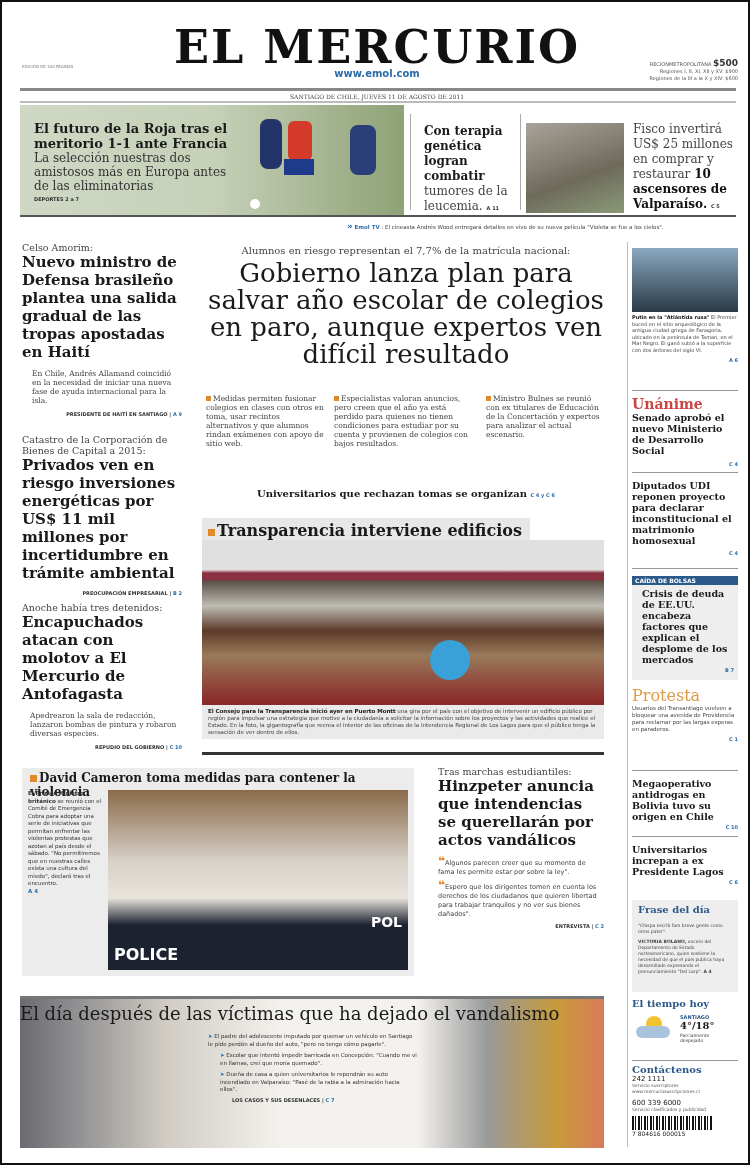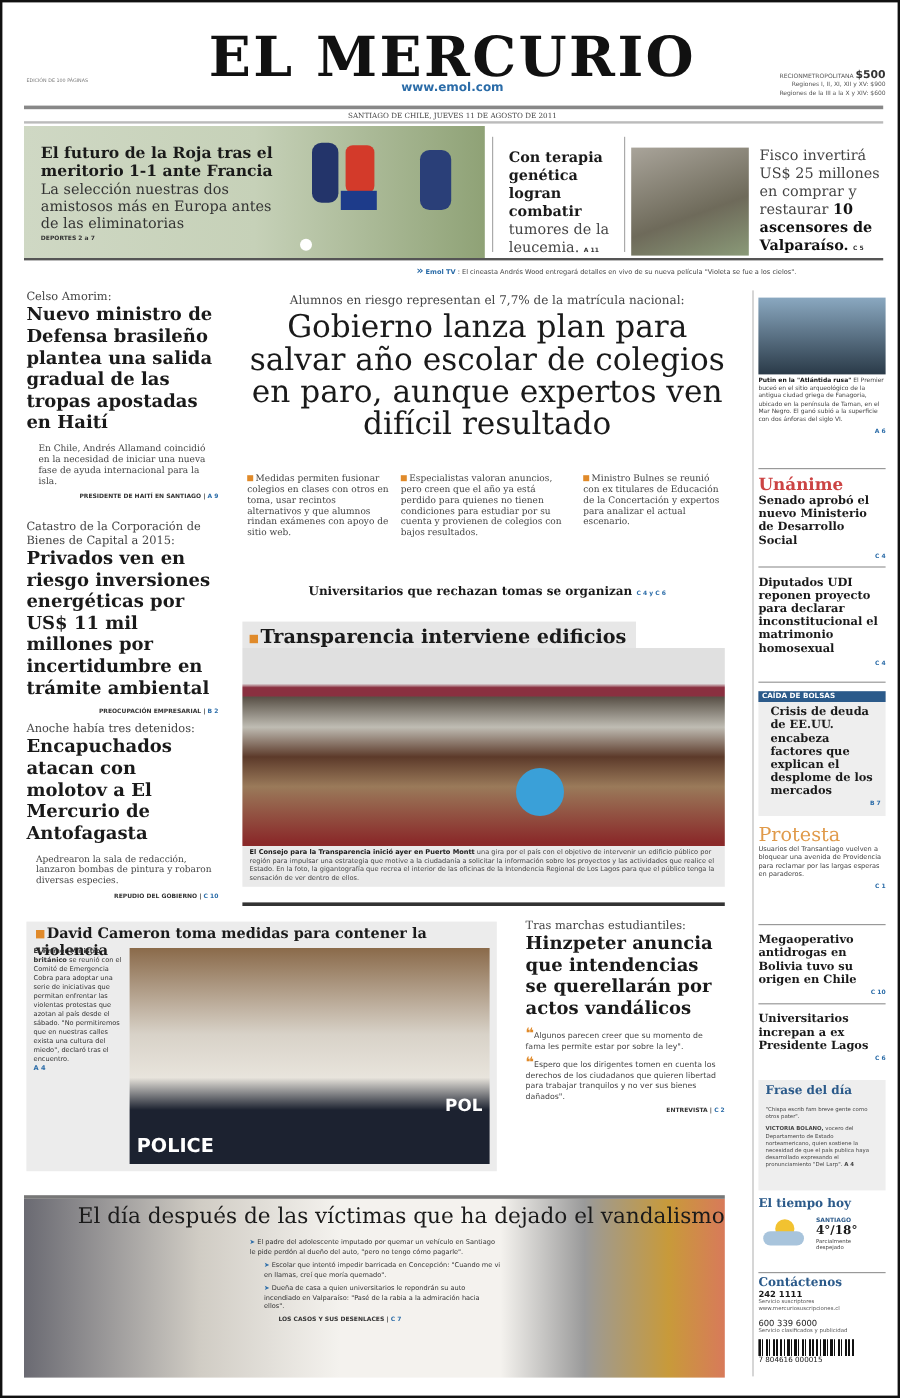--- a/index.html
+++ b/index.html
@@ -123,21 +123,21 @@
 
 <div class="abs" style="left:436px;top:764px;width:166px">
   <div class="kicker">Tras marchas estudiantiles:</div>
   <div class="hl" style="font-size:15px">Hinzpeter anuncia que intendencias se querellarán por actos vandálicos</div>
   <div class="sans" style="margin-top:8px;font-size:6.5px;line-height:9px;color:#444"><span style="color:#e08a2a;font-weight:900;font-size:12px">❝</span><span>Algunos parecen creer que su momento de fama les permite estar por sobre la ley".</span></div>
   <div class="sans" style="margin-top:4px;font-size:6.5px;line-height:9px;color:#444"><span style="color:#e08a2a;font-weight:900;font-size:12px">❝</span><span>Espero que los dirigentes tomen en cuenta los derechos de los ciudadanos que quieren libertad para trabajar tranquilos y no ver sus bienes dañados".</span></div>
   <div class="ref" style="margin-top:4px"><span>ENTREVISTA</span> | <b>C 2</b></div>
 </div>
 
 <div class="abs" style="left:18px;top:994px;width:584px;height:152px;background:linear-gradient(90deg,#6a6a72 0%,#d0ccc4 25%,#f4f2ee 45%,#f4f2ee 68%,#9a9a9a 80%,#c89a3a 92%,#d87a5a 100%);border-top:3px solid #777">
-  <div style="position:absolute;left:0;width:584px;top:4px;text-align:right;font-size:18px">El día después de las víctimas que ha dejado el vandalismo</div>
+  <div style="position:absolute;left:0;width:584px;top:4px;text-align:left;font-size:18px">El día después de las víctimas que ha dejado el vandalismo</div>
   <div class="sans" style="position:absolute;left:188px;top:34px;width:210px;font-size:5.5px;line-height:7.5px;color:#333">
     <div><span style="color:#2b6ca8">➤</span> <span>El padre del adolescente imputado por quemar un vehículo en Santiago le pide perdón al dueño del auto, "pero no tengo cómo pagarle".</span></div>
     <div style="margin-top:4px;padding-left:12px"><span style="color:#2b6ca8">➤</span> <span>Escolar que intentó impedir barricada en Concepción: "Cuando me vi en llamas, creí que moría quemado".</span></div>
     <div style="margin-top:4px;padding-left:12px"><span style="color:#2b6ca8">➤</span> <span>Dueña de casa a quien universitarios le repondrán su auto incendiado en Valparaíso: "Pasé de la rabia a la admiración hacia ellos".</span></div>
     <div class="ref" style="text-align:left;padding-left:24px;margin-top:3px"><span>LOS CASOS Y SUS DESENLACES</span> | <b>C 7</b></div>
   </div>
 </div>
 
 <div class="abs" style="left:625px;top:240px;width:1px;height:905px;background:#bbb"></div>
 <div class="abs photo side" style="top:246px;height:64px;background:linear-gradient(180deg,#8aa8c0,#2a3a48)"></div>
@@ -188,19 +188,19 @@
     <div style="position:absolute;left:10px;top:0;width:16px;height:16px;border-radius:50%;background:#f2c230"></div>
     <div style="position:absolute;left:0;top:10px;width:34px;height:12px;border-radius:6px;background:#a8c4dc"></div>
   </div>
   <div class="sans" style="position:absolute;left:48px;top:16px;font-size:5px;color:#2b5a8a;font-weight:bold">SANTIAGO</div>
   <div style="position:absolute;left:48px;top:22px;font-size:10px;font-weight:bold">4°/18°</div>
   <div class="sans" style="position:absolute;left:48px;top:35px;width:50px;font-size:4.5px;color:#444">Parcialmente despejado</div>
 </div>
 <div class="abs side hr" style="top:1058px"></div>
 <div class="abs side" style="top:1062px">
   <div style="color:#2b5a8a;font-weight:bold;font-size:10px">Contáctenos</div>
-  <div class="sans" style="font-size:7px;font-weight:bold">242 1111</div>
+  <div class="sans" style="font-size:7px;font-weight:normal">242 1111</div>
   <div class="sans" style="font-size:4.5px;color:#555;line-height:6px">Servicio suscriptores www.mercuriosuscripciones.cl</div>
   <div class="sans" style="font-size:7px;font-weight:normal;margin-top:4px">600 339 6000</div>
   <div class="sans" style="font-size:4.5px;color:#555">Servicio clasificados y publicidad</div>
   <div style="margin-top:4px;height:14px;width:80px;background:repeating-linear-gradient(90deg,#111 0 2px,#fff 2px 3px,#111 3px 4px,#fff 4px 6px)"></div>
   <div class="sans" style="font-size:6px">7 804616 000015</div>
 </div>
 
 </body></html>

